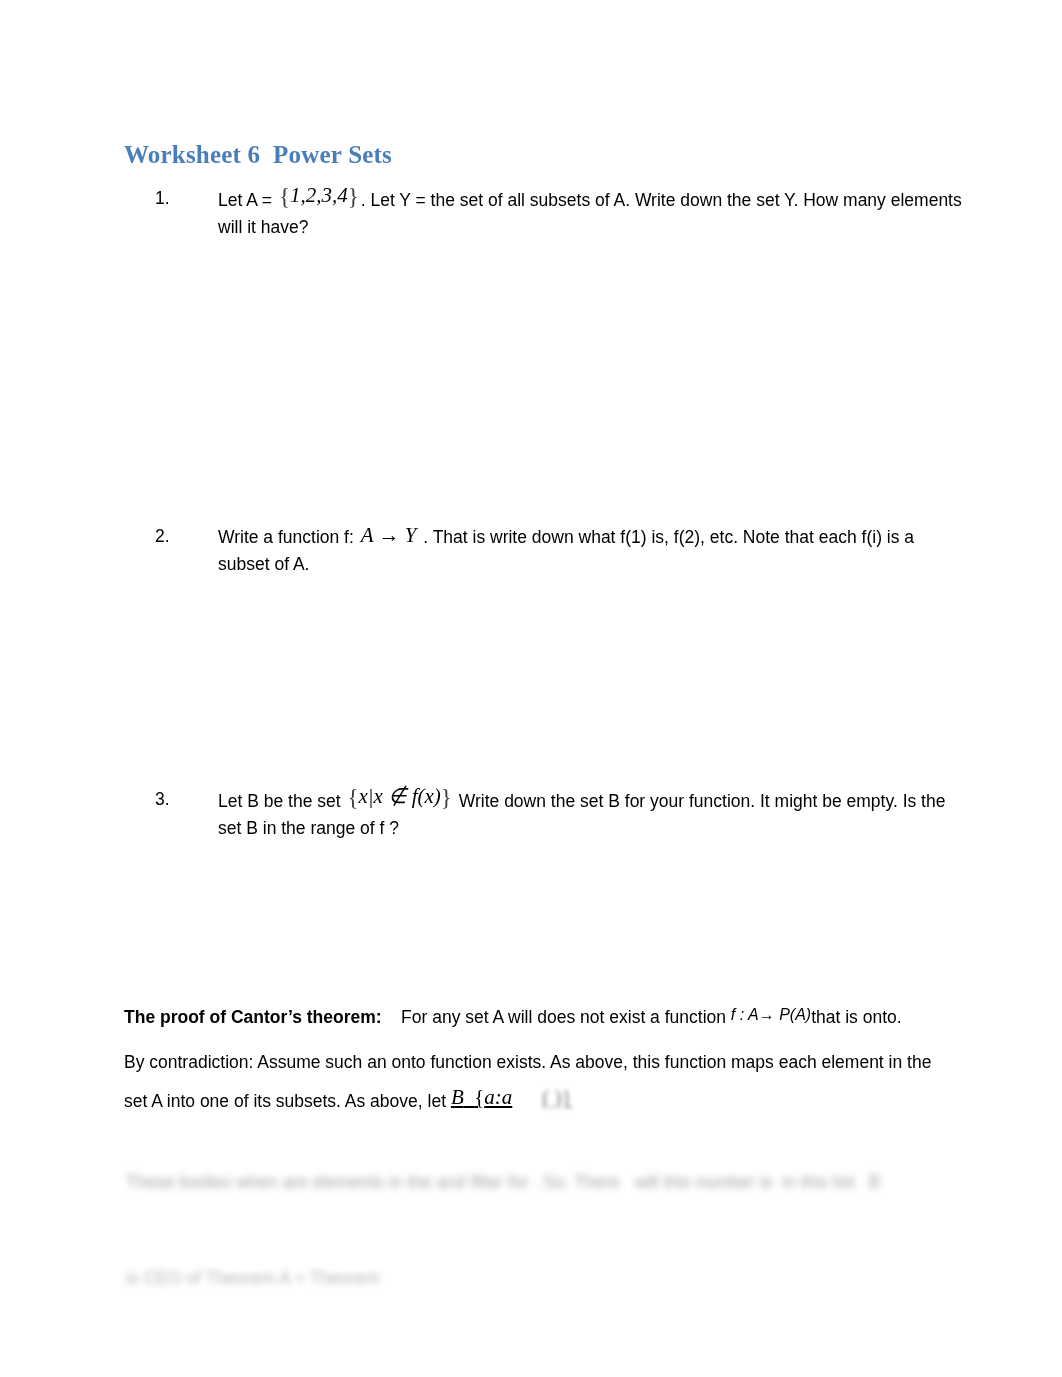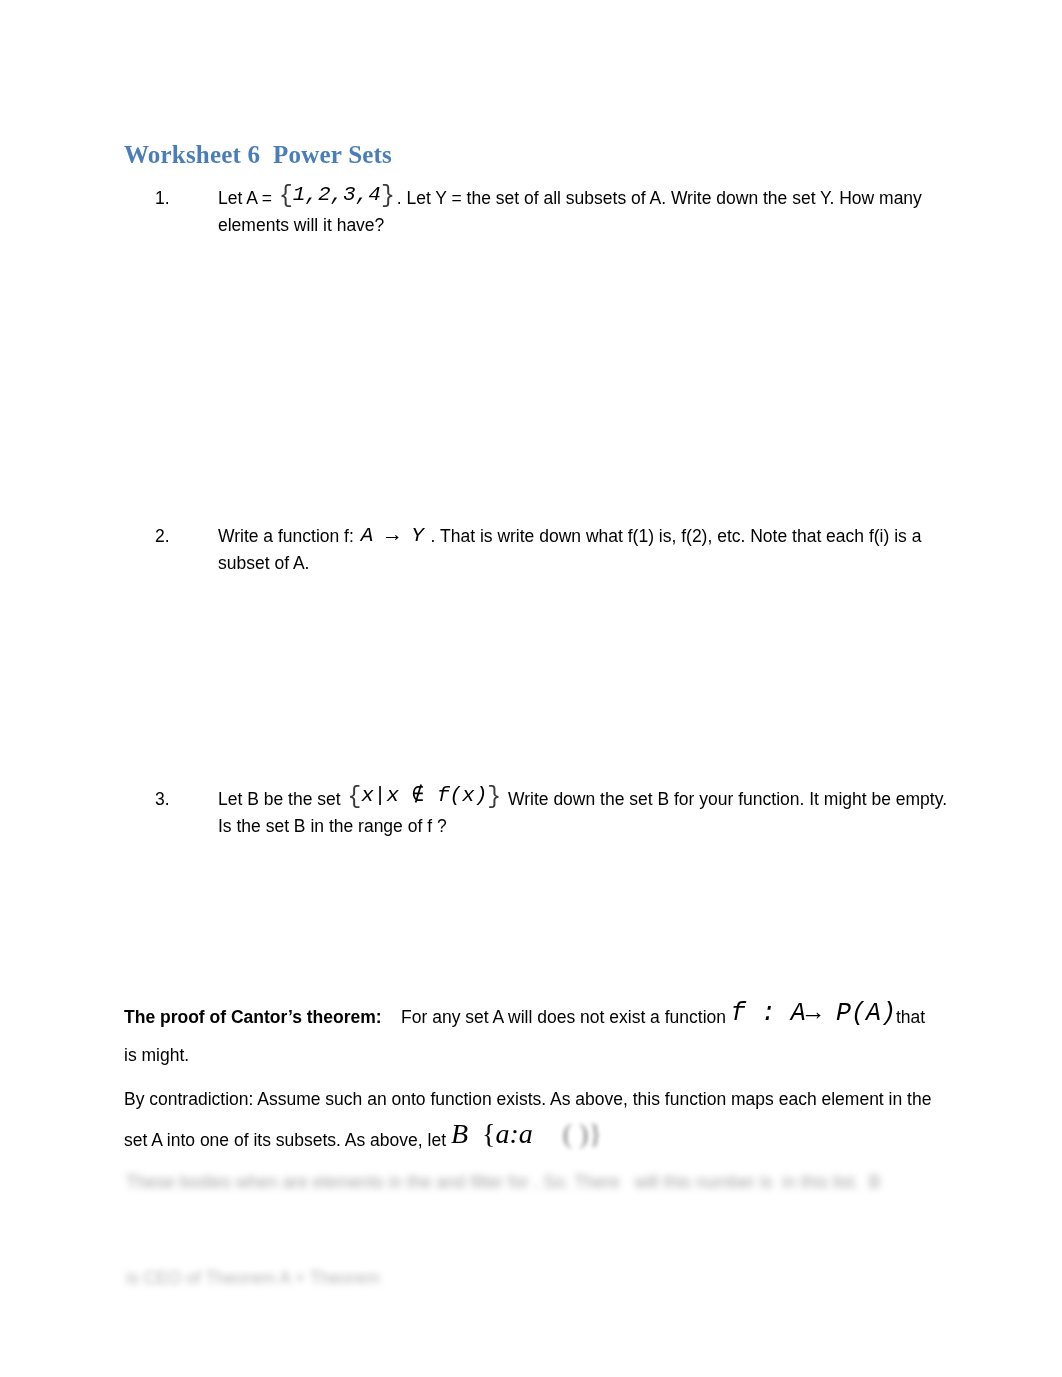--- a/index.html
+++ b/index.html
@@ -46,21 +46,21 @@
     font-size: 17.5px;
   }
   .li-body {
     margin-left: 63px;
     display: block;
     width: 745px;
   }
 
   
   .math {
-    font-family: Liberation Mono, monospace;
+    font-family: Liberation Serif, serif;
     font-size: 21px;
     font-style: normal;
     white-space: nowrap;
     position: relative;
     top: -4px;
     padding: 0 2px;
   }
   .math .it { font-style: italic; }
   .math .brace {
     font-style: normal;
@@ -79,33 +79,34 @@
     position: absolute;
     left: 124px;
     width: 815px;
     font-size: 17.5px;
     line-height: 38px;
   }
   .proof-line { white-space: normal; }
   .bold { font-weight: bold; }
 
   .math-fn {
-    font-family: Liberation Mono, monospace;
+    font-family: Liberation Sans, sans-serif;
     font-style: italic;
-    font-size: 25px;
+    font-size: 16px;
     position: relative;
     top: -3px;
     white-space: nowrap;
   }
   .math-B {
     font-family: "Liberation Serif", serif;
-    font-size: 28px;
+    font-size: 21px;
     position: relative;
     top: -3px;
     white-space: nowrap;
+    text-decoration: underline;
   }
   .math-B .it { font-style: italic; }
   .fade-gap {
     display: inline-block;
     width: 30px;
   }
   .blurred-tail {
     filter: blur(2.2px);
     opacity: 0.55;
   }
@@ -140,21 +141,21 @@
     <span class="li-num">2.</span>
     <span class="li-body"><span>Write a function f: </span><span class="math math-inline-baseline" style="top:-1px;"><span class="it">A → Y</span></span><span> .  That is write down what f(1) is, f(2), etc.  Note that each f(i) is a subset of A.</span></span>
   </div>
 
   <div class="list-item" style="left:155px; top:786px; width:800px;">
     <span class="li-num">3.</span>
     <span class="li-body"><span>Let B be the set </span><span class="math"><span class="brace">{</span><span class="it">x|x ∉ f(x)</span><span class="brace">}</span></span><span>  Write down the set B for your function.  It might be empty.  Is the set B in the range of f ?</span></span>
   </div>
 
   <div class="proof-block" style="top:998px;">
-    <div class="proof-line"><span class="bold">The proof of Cantor’s theorem:</span><span>&nbsp;&nbsp;&nbsp; </span><span>For any set A will does not exist a function </span><span class="math-fn">f : A→ P(A)</span><span>that is might.</span></div>
+    <div class="proof-line"><span class="bold">The proof of Cantor’s theorem:</span><span>&nbsp;&nbsp;&nbsp; </span><span>For any set A will does not exist a function </span><span class="math-fn">f : A→ P(A)</span><span>that is onto.</span></div>
 
     <div class="proof-line" style="margin-top:6px;"><span>By contradiction:  Assume such an onto function exists.  As above, this function maps each element in the set A into one of its subsets.   As above, let </span><span class="math-B"><span class="it">B</span>&nbsp;&nbsp;<span>{</span><span class="it">a:a</span><span class="fade-gap"></span><span class="blurred-tail">( )}</span></span></div>
   </div>
 
   <div class="blurline" style="left:126px; top:1172px;">These bodies when are elements in the and filter for . So. There   will this number is  in this list.  B</div>
   <div class="blurline strong" style="left:126px; top:1268px;">is CEO of Theorem A + Theorem</div>
 
 </div>
 
 </body></html>

